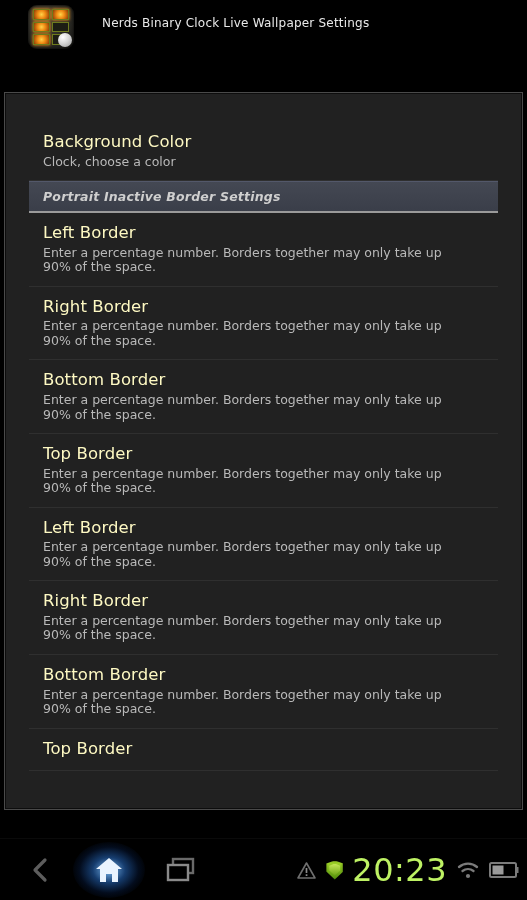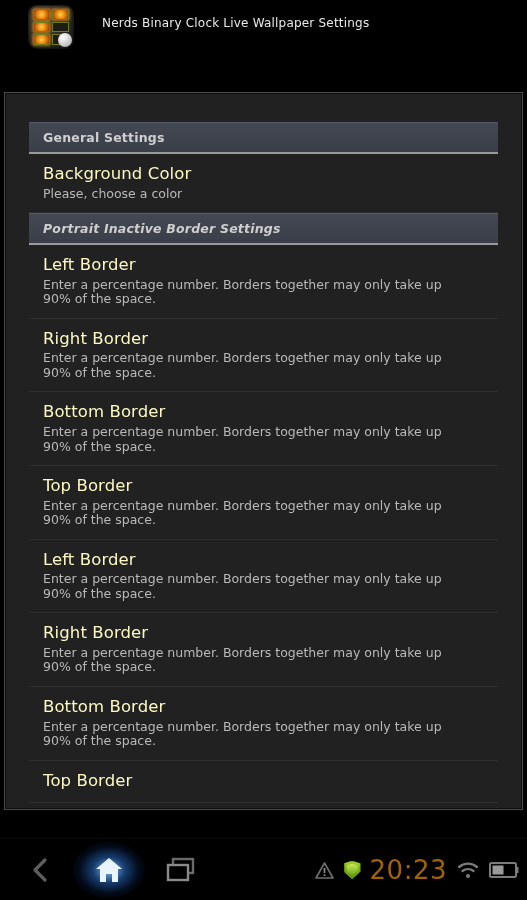--- a/index.html
+++ b/index.html
@@ -104,21 +104,21 @@
     position:absolute; left:50%; top:50%; transform:translate(-50%,-50%);
     width:72px; height:56px; border-radius:50%;
     background:radial-gradient(ellipse at 50% 50%, rgba(130,195,255,.95) 0%, rgba(40,110,200,.55) 32%, rgba(10,40,95,.30) 58%, rgba(0,0,0,0) 76%);
   }
 
   .status{
     position:absolute; right:8px; top:0; height:62px;
     display:flex; align-items:center; gap:9px;
   }
   .clock{
-    font-size:26px; color:#a16207; letter-spacing:.5px;
+    font-size:32px; color:#bef264; letter-spacing:.5px;
     font-family:"DejaVu Sans", sans-serif;
   }
   .shield{
     width:17px; height:19px;
     background:linear-gradient(#a5d92a,#4e8a0b);
     clip-path:polygon(50% 0%, 100% 16%, 100% 58%, 50% 100%, 0% 58%, 0% 16%);
     box-shadow:0 0 2px #000 inset;
     position:relative;
   }
   .shield::after{
@@ -143,26 +143,23 @@
       <div class="icon-cell"></div>
     </div>
     <div class="icon-dot"></div>
   </div>
   <div class="app-title">Nerds Binary Clock Live Wallpaper Settings</div>
 </div>
 
 <div class="panel">
   <div class="panel-inner">
     <div class="list" id="settings-list">
-        <div class="section-header">
-          <div class="sh-label">General Settings</div>
-        </div>
         <div class="pref">
           <div class="pref-title">Background Color</div>
-          <div class="pref-summary">Please, choose a color</div>
+          <div class="pref-summary">Clock, choose a color</div>
         </div>
         <div class="section-header spaced">
           <div class="sh-label">Portrait Inactive Border Settings</div>
         </div>
         <div class="pref">
           <div class="pref-title">Left Border</div>
           <div class="pref-summary">Enter a percentage number. Borders together may only take up 90% of the space.</div>
         </div>
         <div class="pref">
           <div class="pref-title">Right Border</div>

